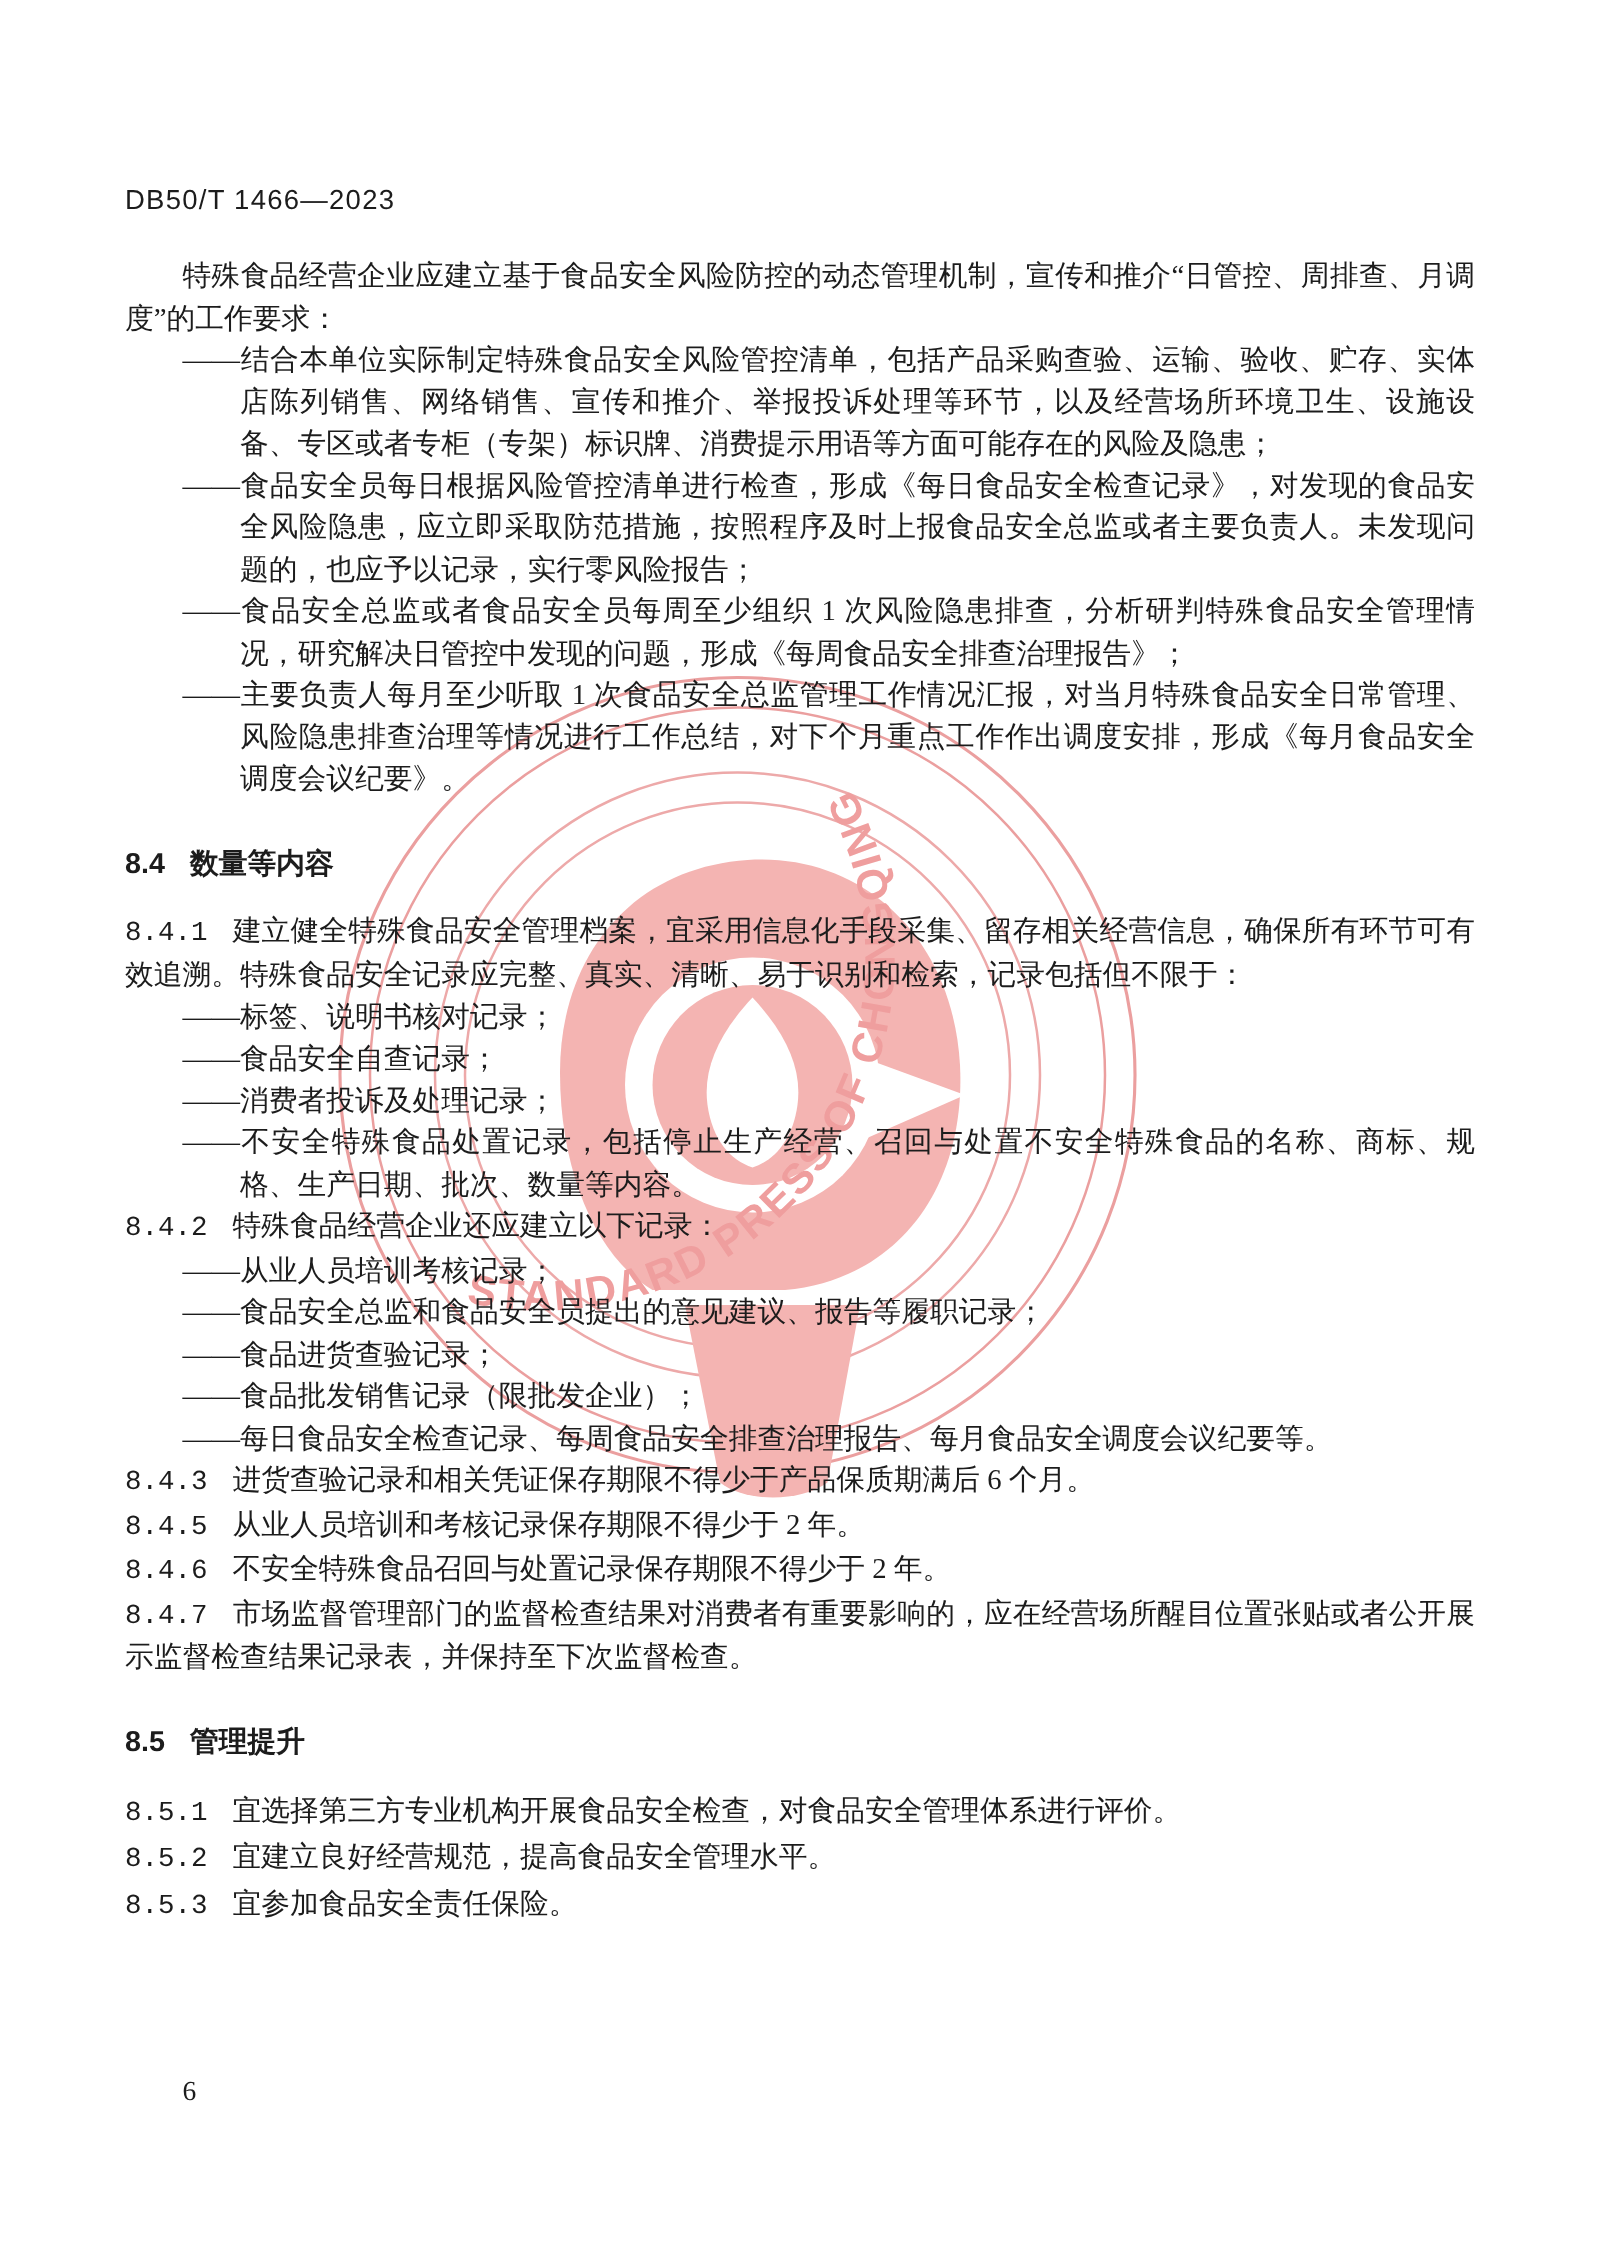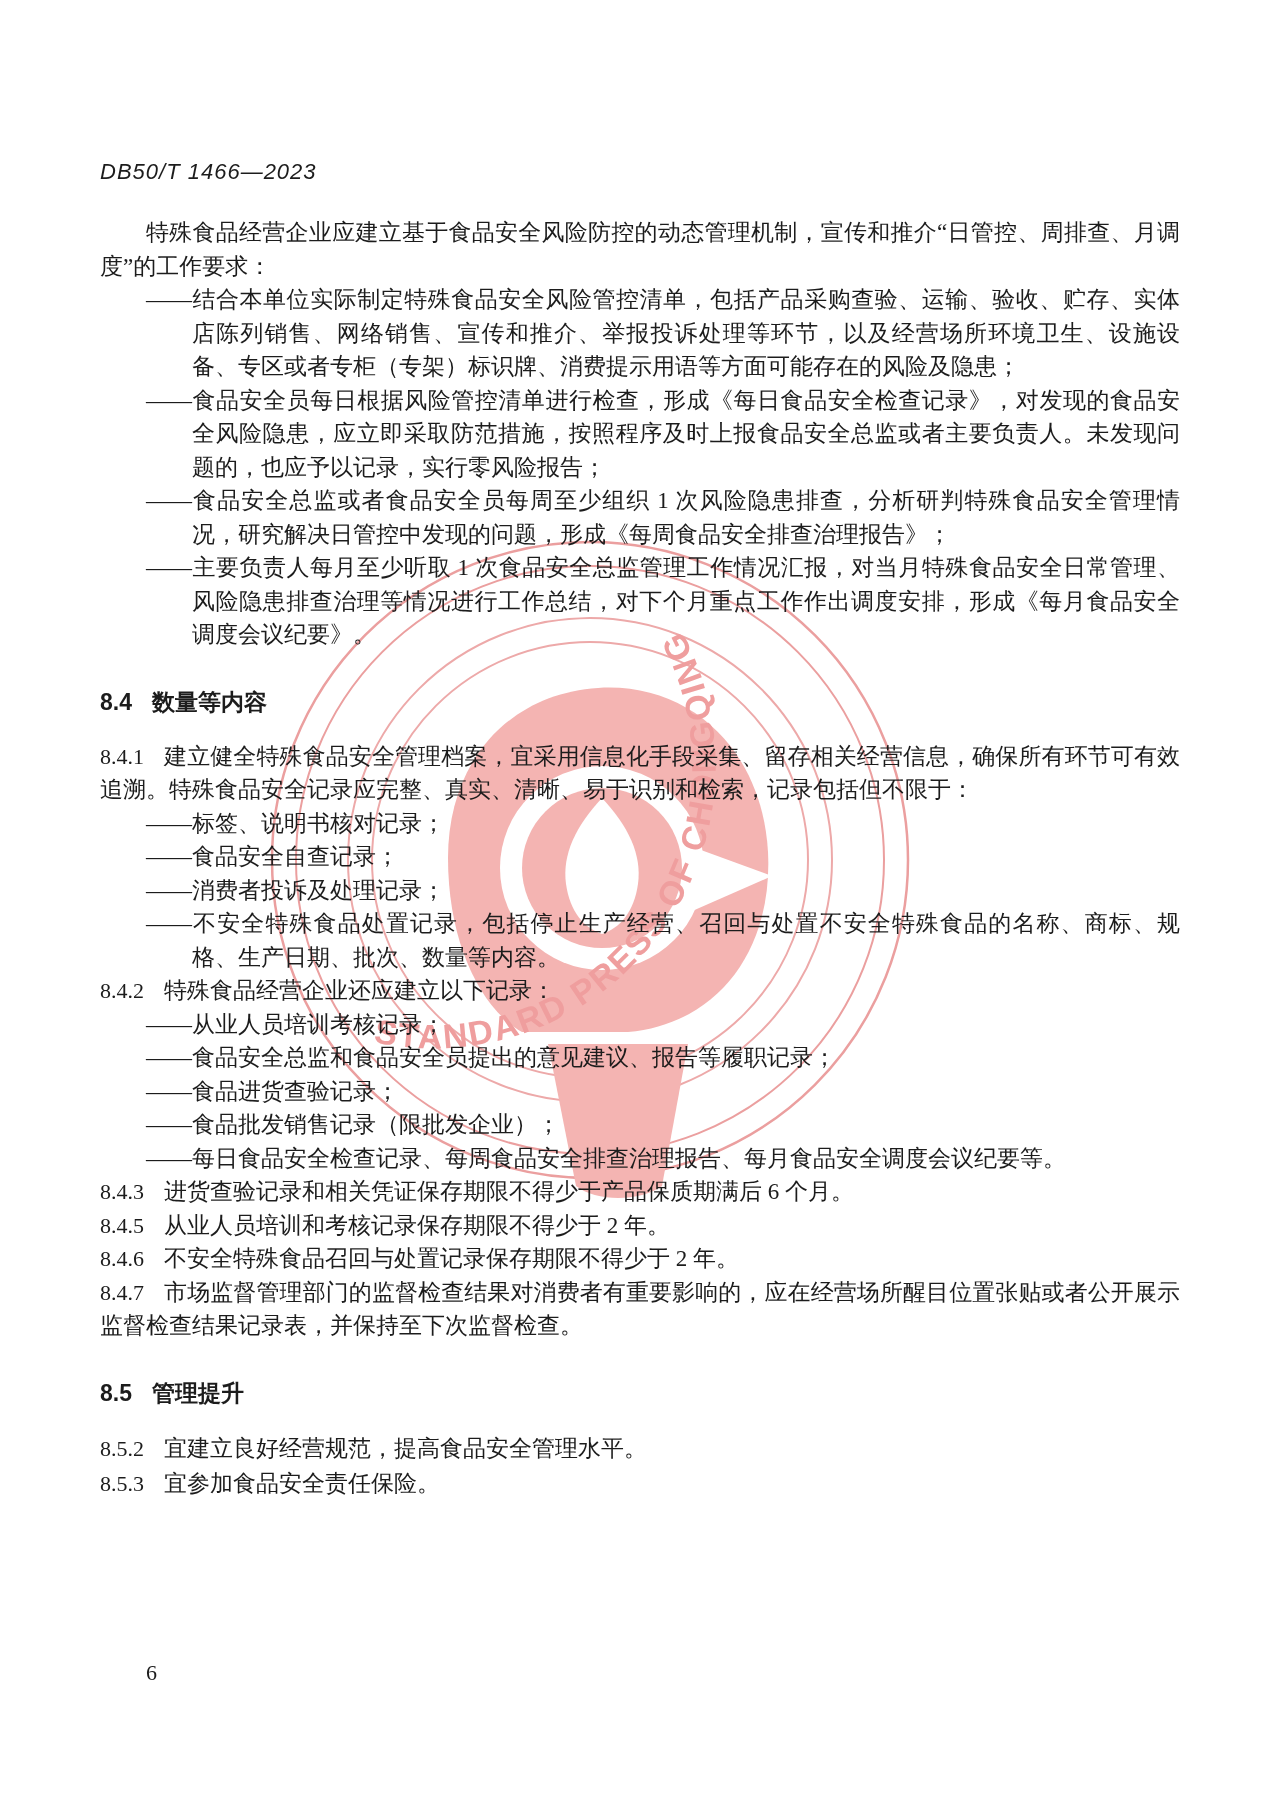--- a/index.html
+++ b/index.html
@@ -19,41 +19,40 @@
     position: absolute; top: 0; left: 0;
     width: 1080px;
     padding: 148px 100px 0 100px;
     z-index: 1;
   }
   .doc-code {
     font-family: "Liberation Sans", "DejaVu Sans", sans-serif;
     font-size: 22px;
     letter-spacing: 1px;
     line-height: 24px;
-    margin: 12px 0 32px 0;
+    margin: 0 0 32px 0;
     font-weight: normal;
-    font-style: italic;
   }
   .body-text { font-size: 23px; text-align: justify; }
   .intro-block { line-height: 33.5px; }
   .archive-block { line-height: 33.5px; }
   .mgmt-block { line-height: 35px; }
   p { margin: 0; }
   .intro-lead { text-indent: 2em; }
   .dash-item { padding-left: 92px; text-indent: -46px; }
   .section-heading {
     font-family: "Liberation Sans", "DejaVu Sans", sans-serif;
     font-weight: bold;
     font-size: 23px;
     line-height: 28px;
     margin: 36px 0 24px 0;
   }
   .sec-num { margin-right: 20px; margin-top: 44px; }
   .clause-num {
-    font-family: Liberation Serif, serif;
+    font-family: Liberation Mono, monospace;
     font-size: 22px;
     margin-right: 20px;
     white-space: nowrap;
   }
   .page-number {
     position: absolute;
     left: 146px; top: 1660px;
     font-size: 22px;
     z-index: 1;
     font-family: "Liberation Serif", "DejaVu Serif", serif;
@@ -130,20 +129,23 @@
       <span class="clause-num">8.4.7</span><span>市场监督管理部门的监督检查结果对消费者有重要影响的，应在经营场所醒目位置张贴或者公开展示监督检查结果记录表，并保持至下次监督检查。</span>
     </p>
   </div>
 
   <h2 class="section-heading">
     <span class="sec-num">8.5</span><span>管理提升</span>
   </h2>
 
   <div class="mgmt-block">
     <p class="clause">
+      <span class="clause-num">8.5.1</span><span>宜选择第三方专业机构开展食品安全检查，对食品安全管理体系进行评价。</span>
+    </p>
+    <p class="clause">
       <span class="clause-num">8.5.2</span><span>宜建立良好经营规范，提高食品安全管理水平。</span>
     </p>
     <p class="clause">
       <span class="clause-num">8.5.3</span><span>宜参加食品安全责任保险。</span>
     </p>
   </div>
 
 </div>
 
 <div class="page-number">6</div>

